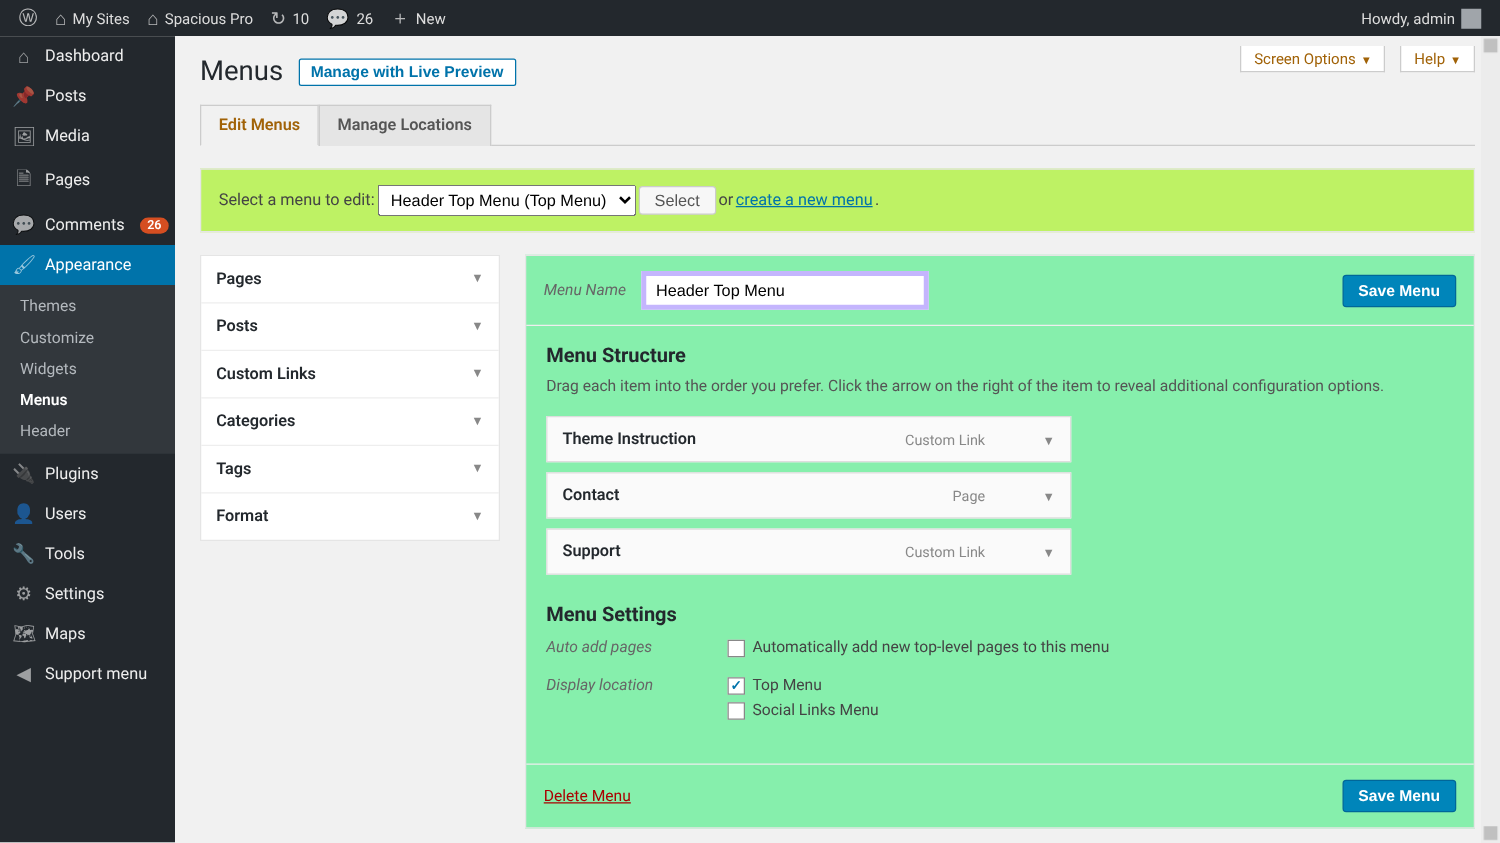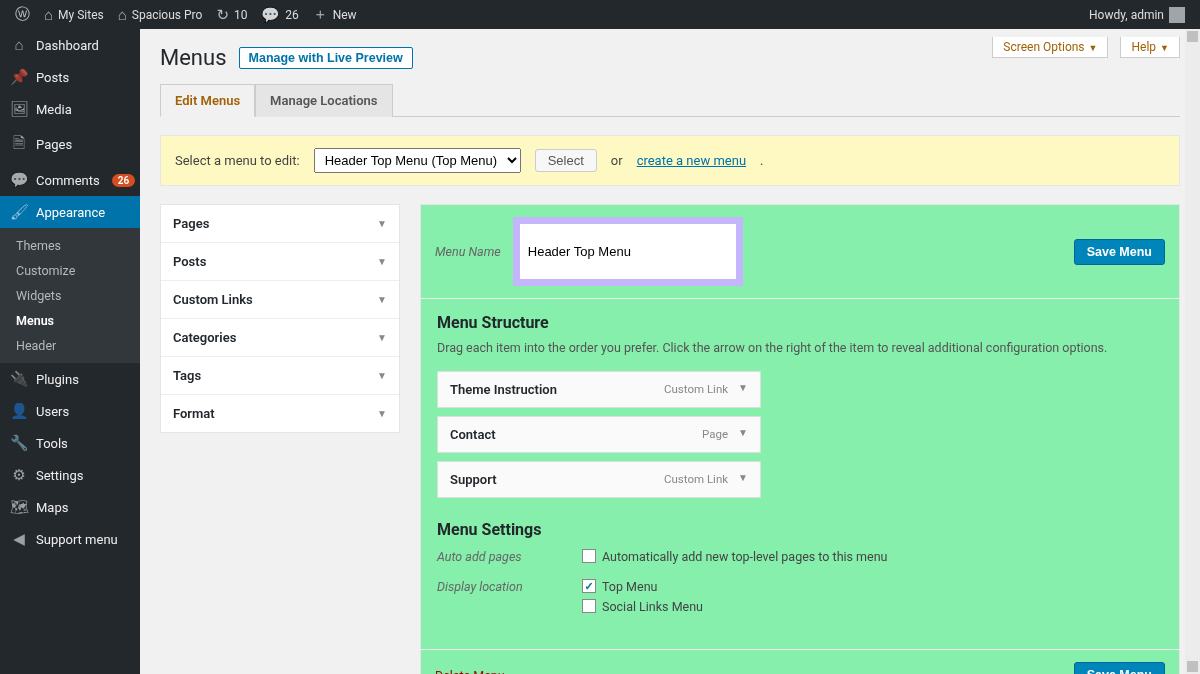--- a/index.html
+++ b/index.html
@@ -32,51 +32,51 @@
   .topactions .tab { background:#fff; border:1px solid #ccc; border-top:none; padding:3px 10px; font-size:12px; color:#a16207; cursor:pointer; }
   .topactions .tab .caret { font-size:9px; margin-left:4px;}
   
   h1.page-title { font-size: 22px; font-weight: 400; color:#23282d; padding: 16px 0 14px 0; display:flex; align-items:center; gap:12px;}
   .btn-link { background:#fff; border:1px solid #0073aa; color:#0073aa; padding:3px 9px; font-size:12.5px; cursor:pointer; font-weight:600; border-radius:2px;}
   
   .tabs { display:flex; border-bottom:1px solid #ccc; }
   .tabs .tabitem { padding:8px 14px; border:1px solid #ccc; border-bottom:none; background:#e5e5e5; color:#555; font-weight:600; font-size:13px; cursor:pointer; margin-right:0; margin-bottom:-1px;}
   .tabs .tabitem.active { background:#f1f1f1; border-bottom:1px solid #f1f1f1; color:#a16207;}
   
-  .select-row { background:#fef9c3; border:1px solid #e5e5e5; padding:12px 14px; margin-top:18px; display:flex; align-items:center; gap:14px; font-size:13px;}
+  .select-row { background:#bef264; border:1px solid #e5e5e5; padding:12px 14px; margin-top:18px; display:flex; align-items:center; gap:2px; font-size:13px;}
   .select-row select { padding:3px 6px; font-size:13px; }
   .btn-sec { background:#f7f7f7; border:1px solid #ccc; padding:3px 12px; border-radius:3px; cursor:pointer; color:#555; font-size:13px;}
   .link { color:#0073aa; text-decoration:underline; cursor:pointer; }
   
   .cols { display:flex; gap:20px; margin-top:18px; align-items:flex-start;}
   
   .accordion { width:240px; background:#fff; border:1px solid #e5e5e5; }
   .acc-item { border-bottom:1px solid #eee; padding:11px 12px; display:flex; justify-content:space-between; align-items:center; font-weight:600; color:#23282d; cursor:pointer; font-size:13px;}
   .acc-item:last-child { border-bottom:none;}
   .acc-item .caret { color:#888; font-size:10px;}
   
   .menu-panel { flex:1; background:#86efac; border:1px solid #e5e5e5; }
   .mp-top { padding:12px 14px; display:flex; align-items:center; gap:12px; border-bottom:1px solid #eee;}
   .mp-top label { font-style:italic; color:#666; font-size:12.5px;}
-  .mp-top input[type=text] { padding:20px 8px; border:7px solid #c4b5fd; width:230px; font-size:13px;}
+  .mp-top input[type=text] { padding:4px 8px; border:4px solid #c4b5fd; width:230px; font-size:13px;}
   .mp-top .spacer { flex:1;}
   .btn-primary { background:#0085ba; border:1px solid #006799; color:#fff; padding:5px 12px; font-weight:600; border-radius:3px; cursor:pointer; font-size:12.5px;}
   
   .mp-body { padding:14px 16px 20px 16px;}
   .mp-body h3 { font-size:16px; font-weight:700; color:#23282d; margin-bottom:8px;}
   .mp-body p.desc { font-size:12.5px; color:#555; margin-bottom:16px;}
   
-  .menu-item-row { border:1px solid #ddd; background:#fafafa; padding:10px 12px; display:flex; align-items:flex-start; width:324px; margin-bottom:8px; cursor:move;}
+  .menu-item-row { border:1px solid #ddd; background:#fafafa; padding:10px 12px; display:flex; align-items:flex-end; width:420px; margin-bottom:8px; cursor:move;gap:36px;}
   .menu-item-row .mtitle { flex:1; font-weight:600; font-size:13px; color:#23282d;}
   .menu-item-row .mtype { color:#888; font-size:11.5px; margin-right:10px;}
   .menu-item-row .caret { color:#888; font-size:10px; cursor:pointer;}
   
   .settings-row { display:flex; margin-bottom:10px; align-items:flex-start;}
   .settings-row .slabel { width:145px; font-style:italic; color:#666; font-size:12.5px;}
-  .settings-row .sval label { display:flex; align-items:flex-start; gap:6px; font-size:12.5px; margin-bottom:5px;}
+  .settings-row .sval label { display:flex; align-items:center; gap:6px; font-size:12.5px; margin-bottom:5px;}
   .cb { width:14px; height:14px; border:1px solid #888; display:inline-flex; align-items:center; justify-content:center; background:#fff;}
   .cb.checked::after { content:"✓"; color:#0073aa; font-size:11px; font-weight:bold; line-height:1;}
   
   .mp-foot { border-top:1px solid #eee; padding:12px 14px; display:flex; align-items:center;}
   .mp-foot .spacer { flex:1;}
   .delete-link { color:#a00; text-decoration:underline; cursor:pointer; font-size:12.5px;}
 
   
   .vscroll { position:absolute; right:0; top:29px; bottom:0; width:15px; background:#ececec; }
   .vscroll .thumb-top { position:absolute; left:2px; top:2px; width:11px; height:11px; background:#c0c0c0;}

